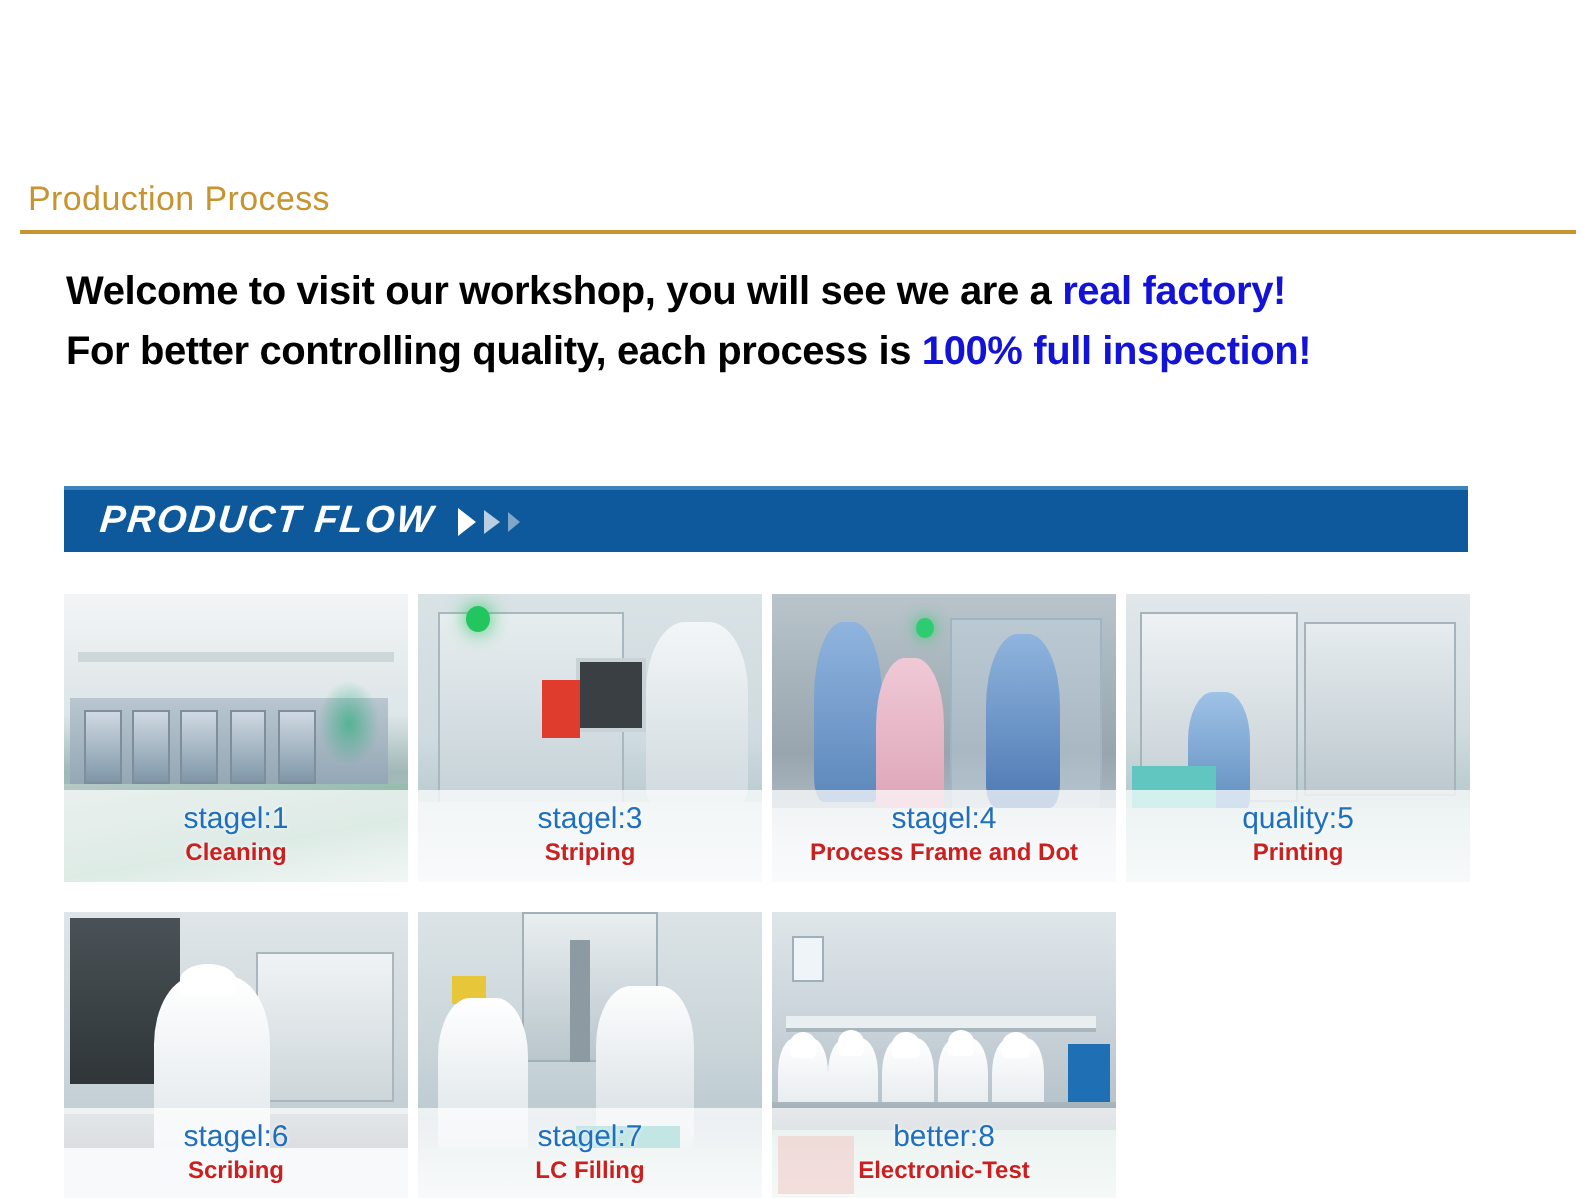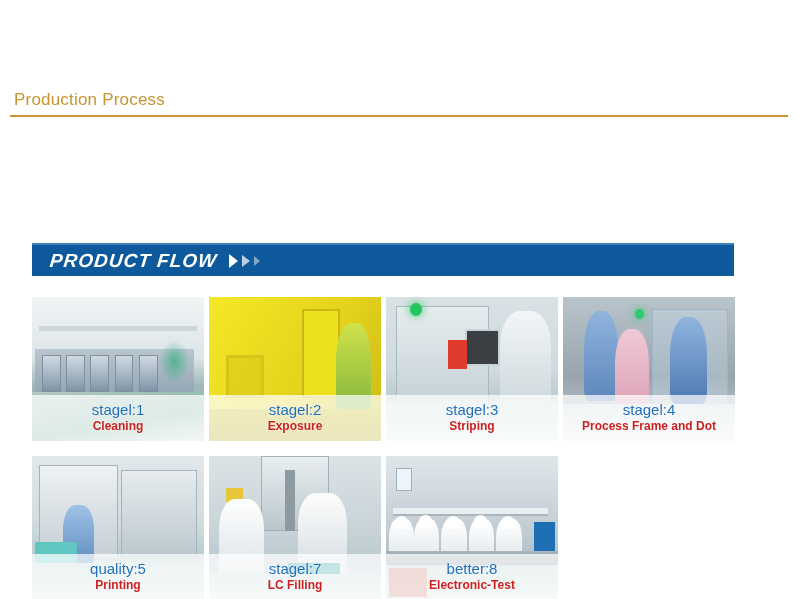--- a/index.html
+++ b/index.html
@@ -210,20 +210,24 @@
 </head>
 <body>
 
 <div class="page">
 
   <div class="section-head">
     <div class="section-title">Production Process</div>
     <div class="section-rule"></div>
   </div>
 
+  <div class="headline">
+    <div class="headline-line"><span>Welcome to visit our workshop, you will see we are a </span><span class="hl-accent">real factory!</span></div>
+    <div class="headline-line"><span>For better controlling quality, each process is </span><span class="hl-accent">100% full inspection!</span></div>
+  </div>
 
   <div class="flow-banner">
     <div class="flow-title">PRODUCT FLOW</div>
     <div class="flow-arrows">
       <span class="arw a1"></span>
       <span class="arw a2"></span>
       <span class="arw a3"></span>
     </div>
   </div>
 
@@ -243,35 +247,20 @@
           <div class="sh glow"></div>
           <div class="sh flr"></div>
         </div>
       </div>
       <div class="tile-cap">
         <div class="cap-stage">stagel:1</div>
         <div class="cap-name">Cleaning</div>
       </div>
     </div>
 
-    <div class="tile">
-      <div class="tile-photo">
-        <div class="scene s2">
-          <div class="sh wall"></div>
-            <div class="sh door"></div>
-          <div class="sh rack"></div>
-            <div class="sh per"></div>
-          <div class="sh flrL"></div>
-        </div>
-      </div>
-      <div class="tile-cap">
-        <div class="cap-stage">stagel:2</div>
-        <div class="cap-name">Exposure</div>
-      </div>
-    </div>
 
     <div class="tile">
       <div class="tile-photo">
         <div class="scene s3">
           <div class="sh mc"></div>
             <div class="sh scr"></div>
           <div class="sh red"></div>
             <div class="sh grn"></div>
           <div class="sh per2"></div>
             <div class="sh flr3"></div>
@@ -310,20 +299,36 @@
             <div class="sh cyan"></div>
           <div class="sh flr5"></div>
         </div>
       </div>
       <div class="tile-cap">
         <div class="cap-stage">quality:5</div>
         <div class="cap-name">Printing</div>
       </div>
     </div>
 
+    <div class="tile">
+      <div class="tile-photo">
+        <div class="scene s6">
+          <div class="sh dkm"></div>
+            <div class="sh wmach"></div>
+          <div class="sh bench"></div>
+          <div class="sh wkr"></div>
+            <div class="sh cap6"></div>
+          <div class="sh flr6"></div>
+        </div>
+      </div>
+      <div class="tile-cap">
+        <div class="cap-stage">stagel:6</div>
+        <div class="cap-name">Scribing</div>
+      </div>
+    </div>
 
     <div class="tile">
       <div class="tile-photo">
         <div class="scene s7">
           <div class="sh rig"></div>
             <div class="sh arm"></div>
           <div class="sh yel"></div>
           <div class="sh w1"></div>
             <div class="sh w2"></div>
           <div class="sh tray"></div>

